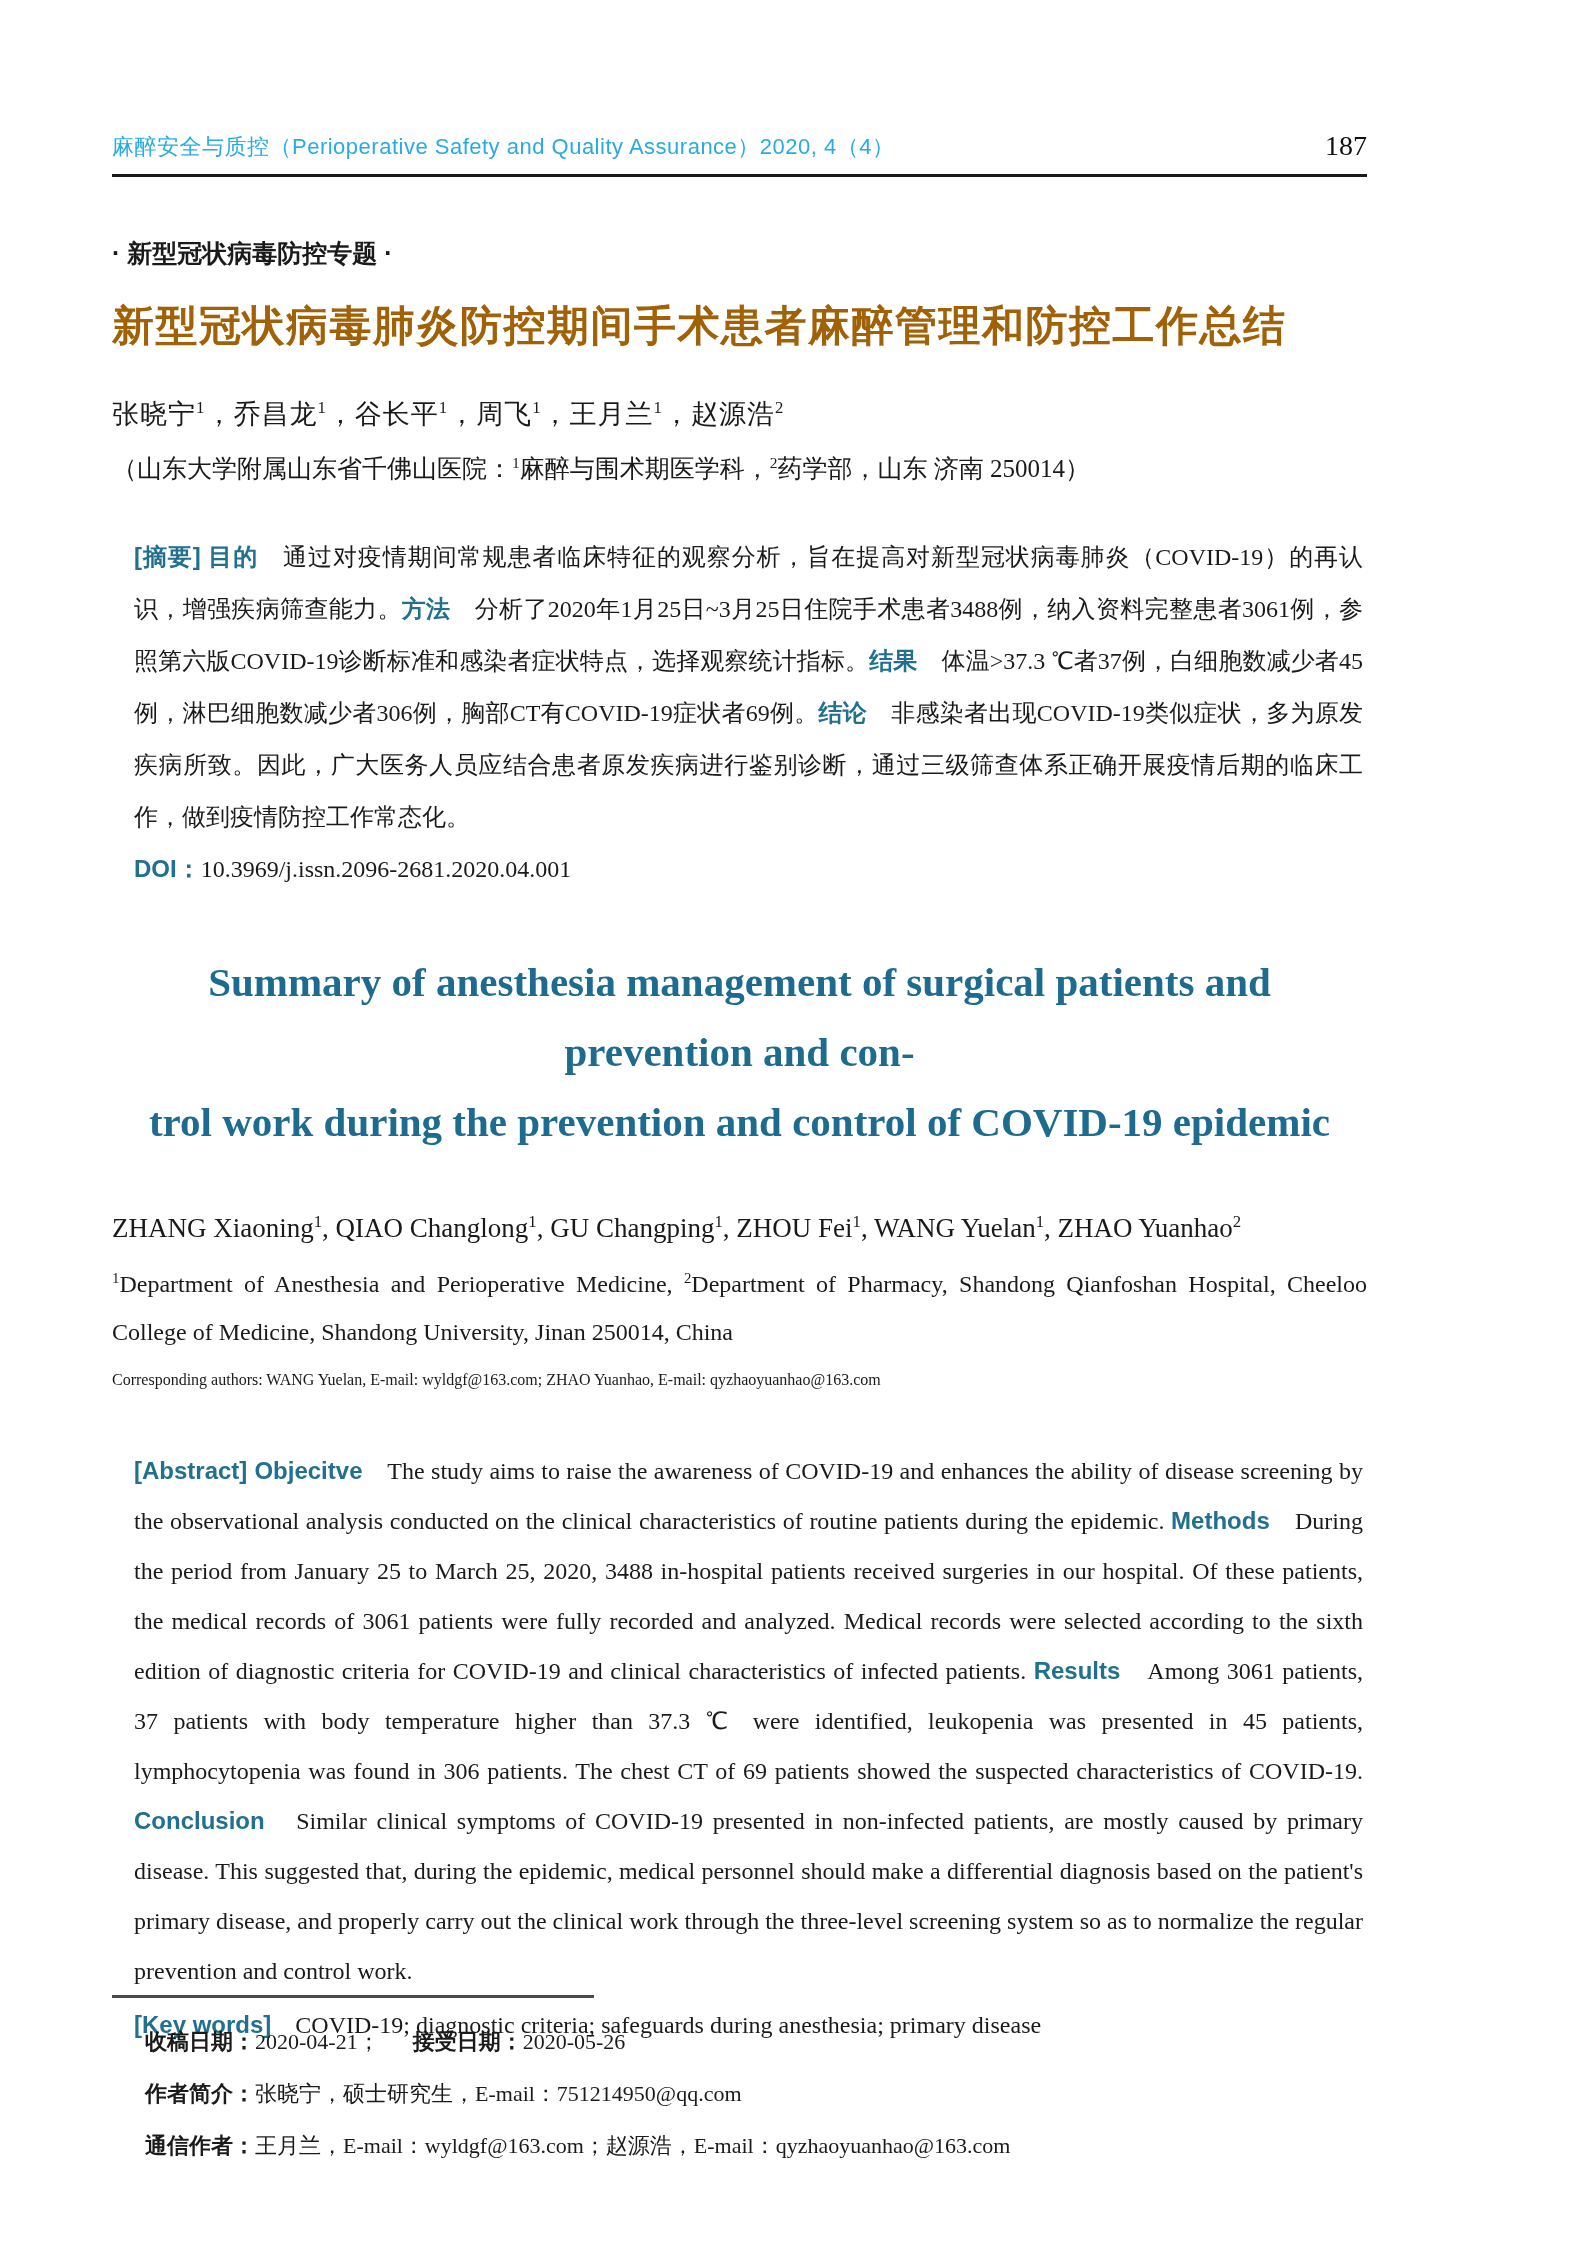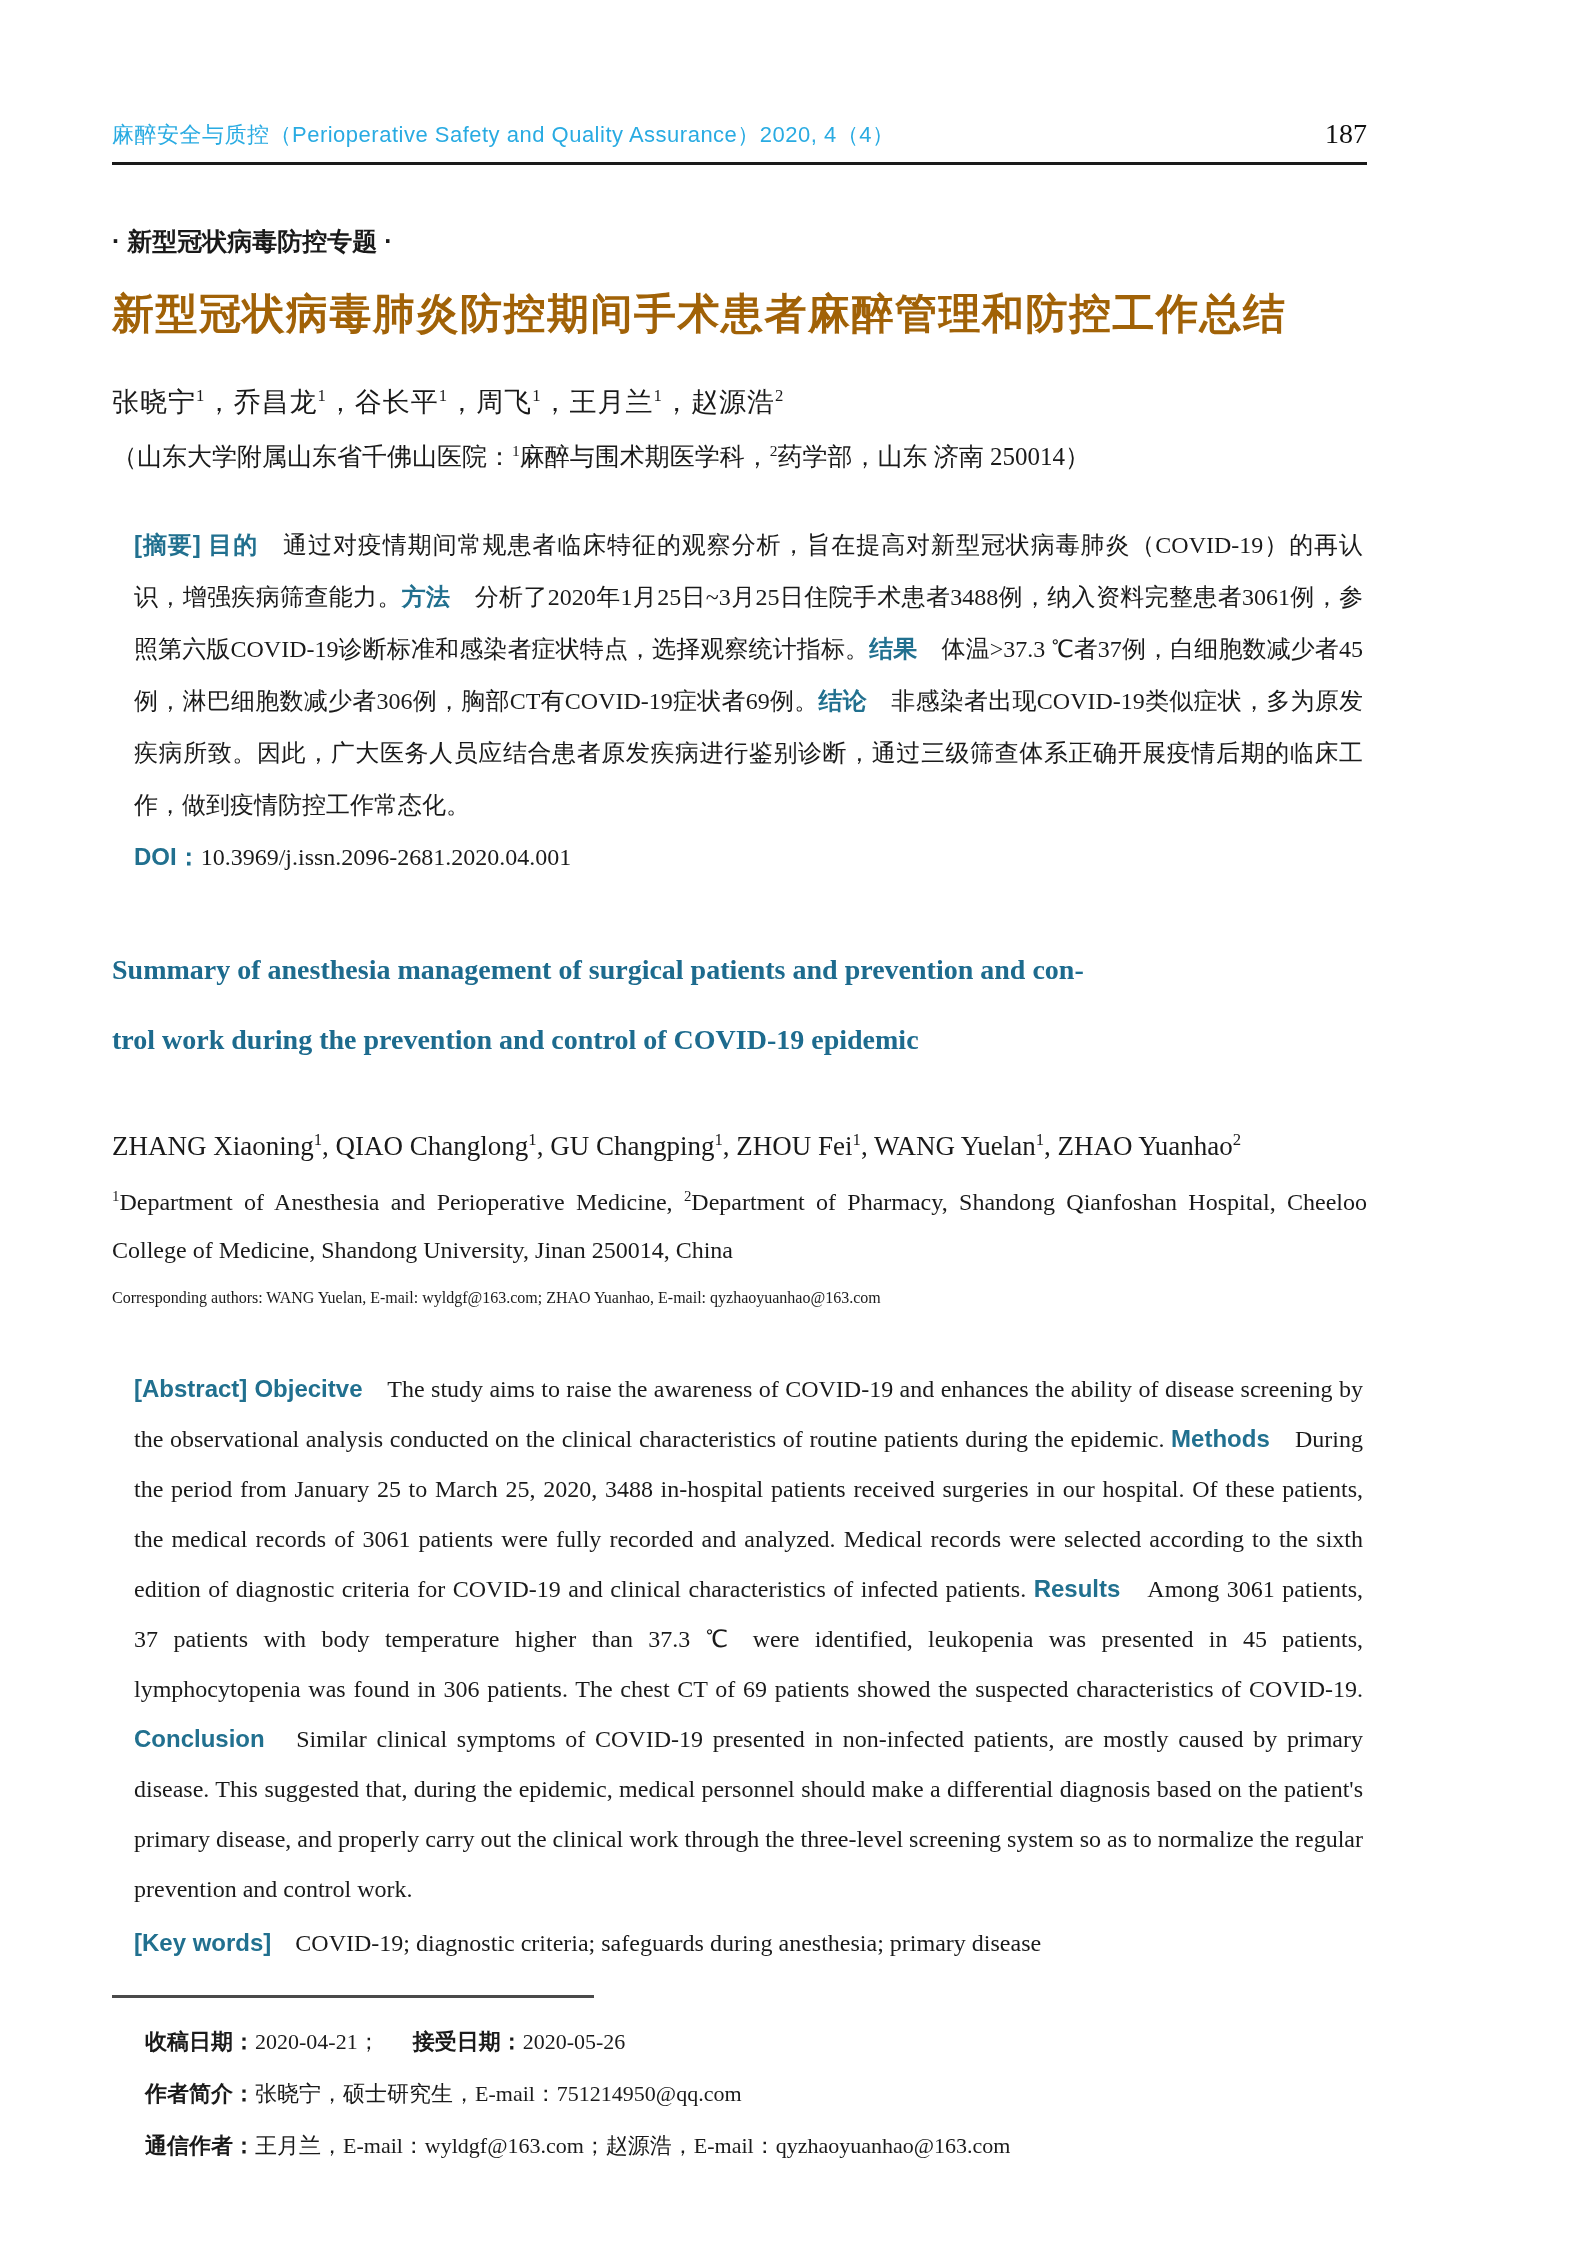--- a/index.html
+++ b/index.html
@@ -12,21 +12,21 @@
   body {
     font-family: "Liberation Serif", serif;
     color: #1a1a1a;
     position: relative;
   }
   .page {
     position: relative;
     width: 1479px;
     height: 2242px;
     box-sizing: border-box;
-    padding: 0 112px;
+    padding: 12px 112px;
     overflow: hidden;
   }
   sup { font-size: 0.62em; line-height: 0; vertical-align: super; }
 
   
   .header-row {
     display: flex;
     justify-content: space-between;
     align-items: flex-end;
     padding-top: 118px;
@@ -88,25 +88,26 @@
   .kw-cn, .doi-line {
     font-size: 24px;
     line-height: 48px;
     padding-left: 22px;
   }
   .doi-line { margin-top: 2px; }
 
   
   .title-en {
     margin-top: 54px;
-    font-size: 28px;
+    font-size: 41px;
     font-weight: 700;
     color: #1d6b8e;
     line-height: 70px;
     font-family: "Liberation Serif", serif;
+    text-align: center;
   }
   .authors-en {
     margin-top: 56px;
     font-size: 27px;
   }
   .affil-en {
     margin-top: 16px;
     font-size: 24px;
     line-height: 48px;
     text-align: justify;

